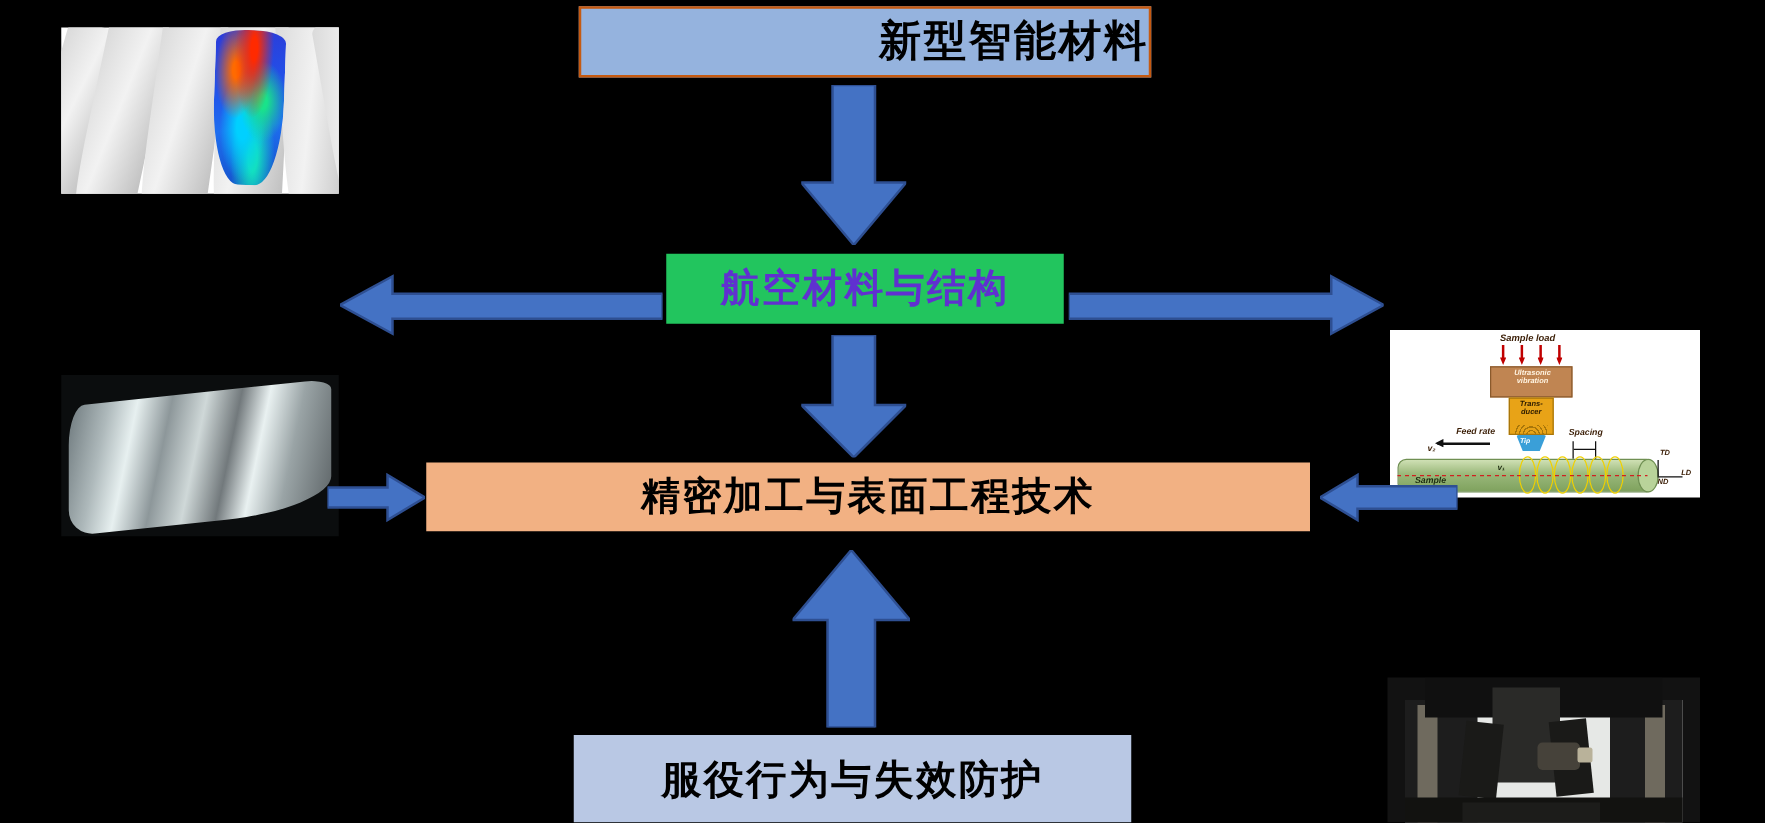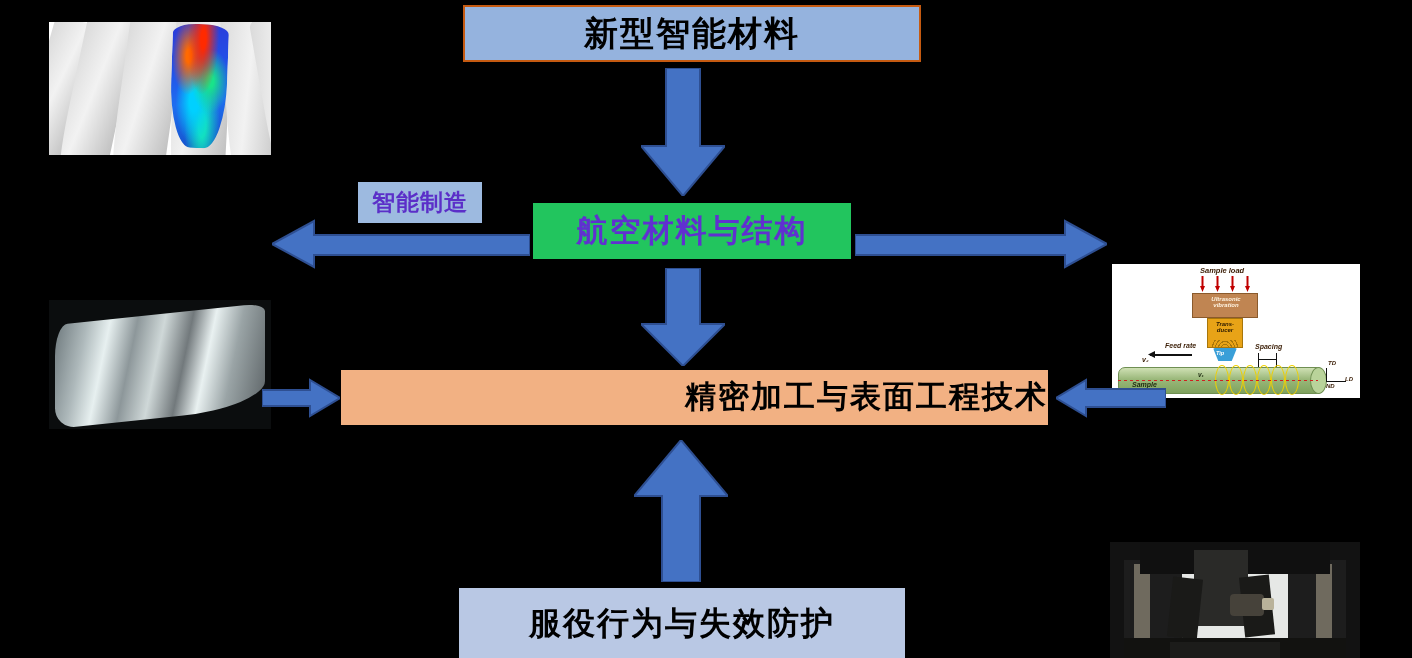--- a/index.html
+++ b/index.html
@@ -30,20 +30,21 @@
     line-height: 1.1;
     white-space: nowrap;
   }
   .box-title {
     background: #95b3de;
     border: 2px solid #c55a11;
     color: #000000;
     font-size: 34px;
     font-weight: bold;
     letter-spacing: 2px;
+    justify-content: flex-end;
   }
   .box-center {
     background: #22c55e;
     color: #6030d0;
     font-size: 31px;
     font-weight: bold;
     letter-spacing: 2px;
   }
   .box-orange {
     background: #f2b183;
@@ -213,31 +214,28 @@
   </div>
 
   <div class="box box-title abs" style="left:463px; top:5px; width:458px; height:57px;">
     <span>新型智能材料</span>
   </div>
 
   <div class="box box-center abs" style="left:533px; top:203px; width:318px; height:56px;">
     <span>航空材料与结构</span>
   </div>
 
-  <div class="box box-orange abs" style="left:341px; top:370px; width:707px; height:55px;justify-content:flex-end;">
+  <div class="box box-orange abs" style="left:341px; top:370px; width:707px; height:55px;">
     <span>精密加工与表面工程技术</span>
   </div>
 
   <div class="box box-bottom abs" style="left:459px; top:588px; width:446px; height:72px;">
     <span>服役行为与失效防护</span>
   </div>
 
-  <div class="box box-side abs" style="left:358px; top:182px; width:124px; height:41px;">
-    <span>智能制造</span>
-  </div>
 
 
   <div class="arrow abs" style="left:641px; top:68px; width:84px; height:128px;">
     <svg width="84" height="128" viewBox="0 0 84 128">
       <polygon points="25,0 59,0 59,78 84,78 42,128 0,78 25,78" fill="#4472c4" stroke="#2e4f92" stroke-width="2"></polygon>
     </svg>
   </div>
 
   <div class="arrow abs" style="left:641px; top:268px; width:84px; height:98px;">
     <svg width="84" height="98" viewBox="0 0 84 98">

